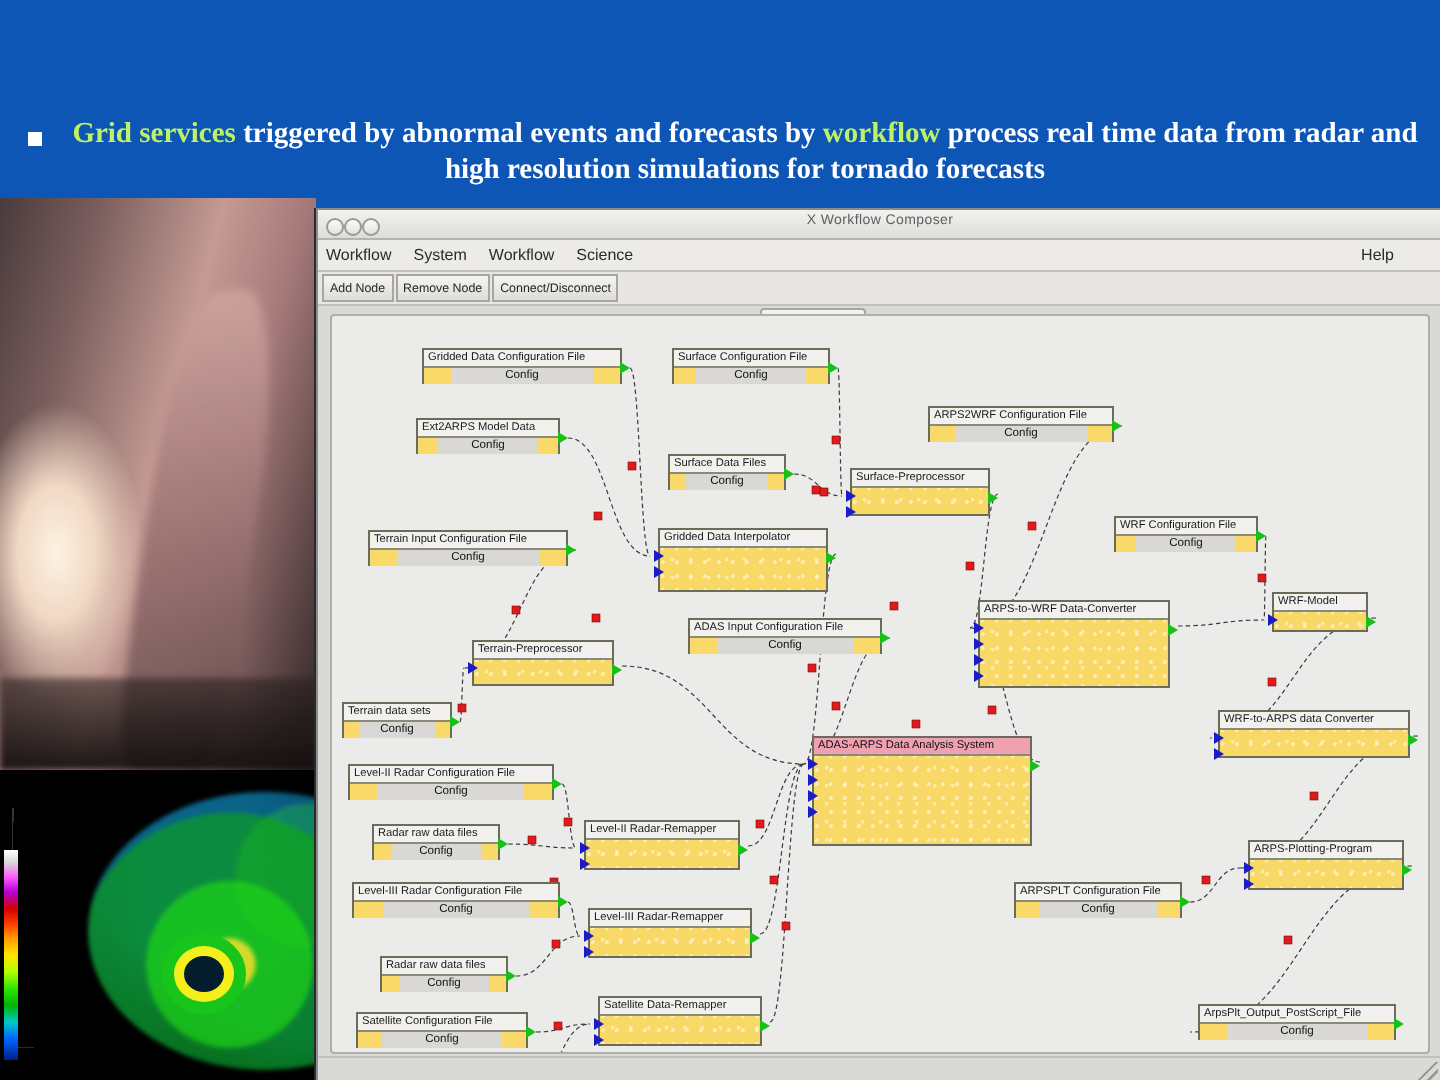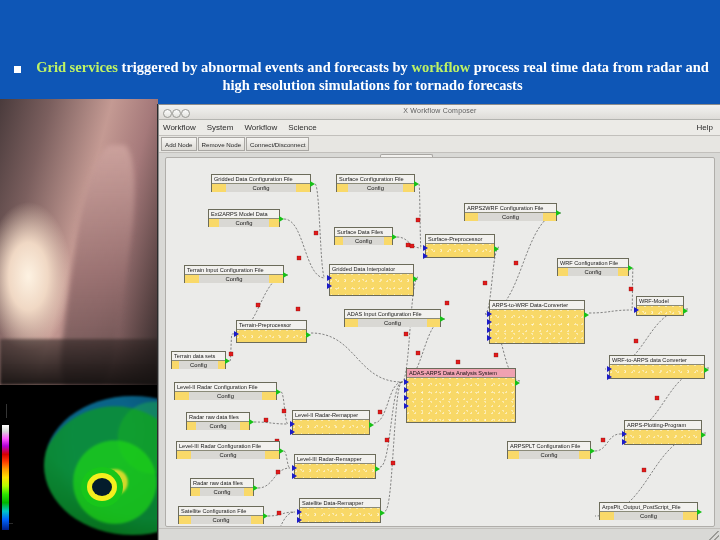--- a/index.html
+++ b/index.html
@@ -112,21 +112,21 @@
     position:absolute;left:0;right:0;top:2px;text-align:center;
     font-size:7px;color:#5e5e5e;letter-spacing:.2px;
   }
   #menubar{
     height:15px;background:#ecebe7;border-bottom:1px solid #c2c0bc;
     display:flex;align-items:center;padding:0 4px;position:relative;
   }
   .menu-item{
     font-size:8px;color:#2b2b2b;margin-right:11px;white-space:nowrap;
   }
-  #menu-help{position:absolute;right:8px;font-size:8px;color:#2b2b2b;}
+  #menu-help{position:absolute;right:24px;font-size:8px;color:#2b2b2b;}
   #toolbar{
     height:14px;background:#e7e6e2;border-bottom:1px solid #c2c0bc;
     display:flex;align-items:stretch;padding:1px 2px;
   }
   .tool-btn{
     font-size:6.2px;color:#262626;border:1px solid #a8a6a2;
     background:linear-gradient(180deg,#f6f5f2,#dedcd7);
     display:flex;align-items:center;padding:0 3px;margin-right:1px;white-space:nowrap;
   }
   #tabstrip{

